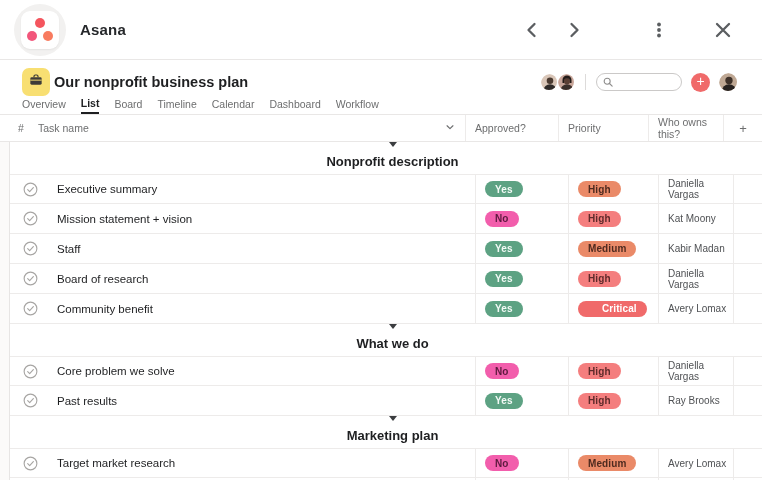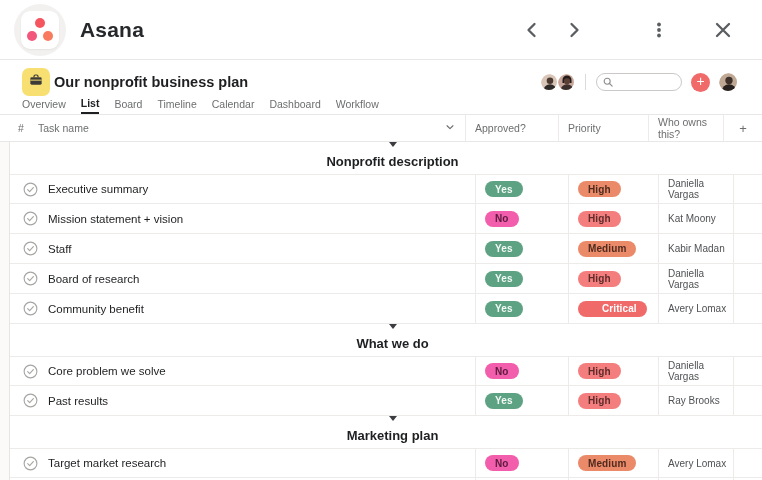--- a/index.html
+++ b/index.html
@@ -8,21 +8,21 @@
   .app { width:762px; height:480px; background:#fff; border-top-left-radius:9px; overflow:hidden; }
 
   
   .topbar { height:60px; display:flex; align-items:center; border-bottom:1px solid #E9E7E6; padding:0 24px 0 14px; background:#fff; }
   .logo-wrap { width:52px; height:52px; border-radius:50%; background:#F2F1F0; display:flex; align-items:center; justify-content:center; }
   .logo-tile { width:38px; height:38px; background:#fff; border-radius:9px; position:relative; box-shadow:0 1px 2px rgba(0,0,0,.06); }
   .dot { position:absolute; width:10px; height:10px; border-radius:50%; }
   .dot.top   { left:14px; top:7px;  background:#F4555E; }
   .dot.left  { left:6px;  top:20px; background:#F2567B; }
   .dot.right { left:22px; top:20px; background:#F87B5F; }
-  .app-name { font-size:21px; font-weight:700; margin-left:14px; color:#26282B; letter-spacing:.2px; }
+  .app-name { font-size:15px; font-weight:700; margin-left:14px; color:#26282B; letter-spacing:.2px; }
   .topnav { margin-left:auto; display:flex; align-items:center; }
   .tbtn { width:30px; height:30px; display:flex; align-items:center; justify-content:center; cursor:pointer; }
   .tbtn svg { display:block; }
   .gap-sm { margin-left:12px; } .gap-lg { margin-left:55px; } .gap-md { margin-left:34px; }
 
   
   .proj-header { padding:10px 24px 0 22px; display:flex; align-items:center; height:34px; }
   .proj-icon { width:28px; height:28px; border-radius:7px; background:#F8DF72; display:flex; align-items:center; justify-content:center; }
   .proj-title { font-size:14.5px; font-weight:700; margin-left:4px; }
   .proj-right { margin-left:auto; display:flex; align-items:center; }
@@ -54,21 +54,21 @@
   .th-task .chev { margin-left:auto; margin-right:10px; }
 
   .section-header { height:32px; display:flex; align-items:center; padding-left:13px; gap:7px;flex-direction:column; }
   .caret { width:0; height:0; border-left:4px solid transparent; border-right:4px solid transparent; border-top:5px solid #3B3D40; cursor:pointer; }
   .section-title { font-size:13px; font-weight:700; cursor:pointer; }
 
   .trow { height:30px; border-bottom:1px solid #EDEBEA; }
   .rows-block .trow:first-child { border-top:1px solid #EDEBEA; }
   .td { display:flex; align-items:center; border-right:1px solid #EDEBEA; padding-left:9px; overflow:hidden; }
   .td.last { border-right:none; padding-left:0; }
-  .td-task { padding-left:13px; gap:10px; cursor:pointer; }
+  .td-task { padding-left:13px; gap:19px; cursor:pointer; }
   .task-name { font-size:11.5px; color:#1E1F21; }
   .owner { font-size:10px; color:#4F5154; }
   .badge { font-size:10px; font-weight:700; padding:2.5px 10px; border-radius:9px; cursor:pointer; letter-spacing:.1px; }
   .trow.partial { height:2px; border-bottom:none; }
   .check-icon { display:flex; cursor:pointer; }
 </style>
 </head>
 <body>
 
 <div class="app">

